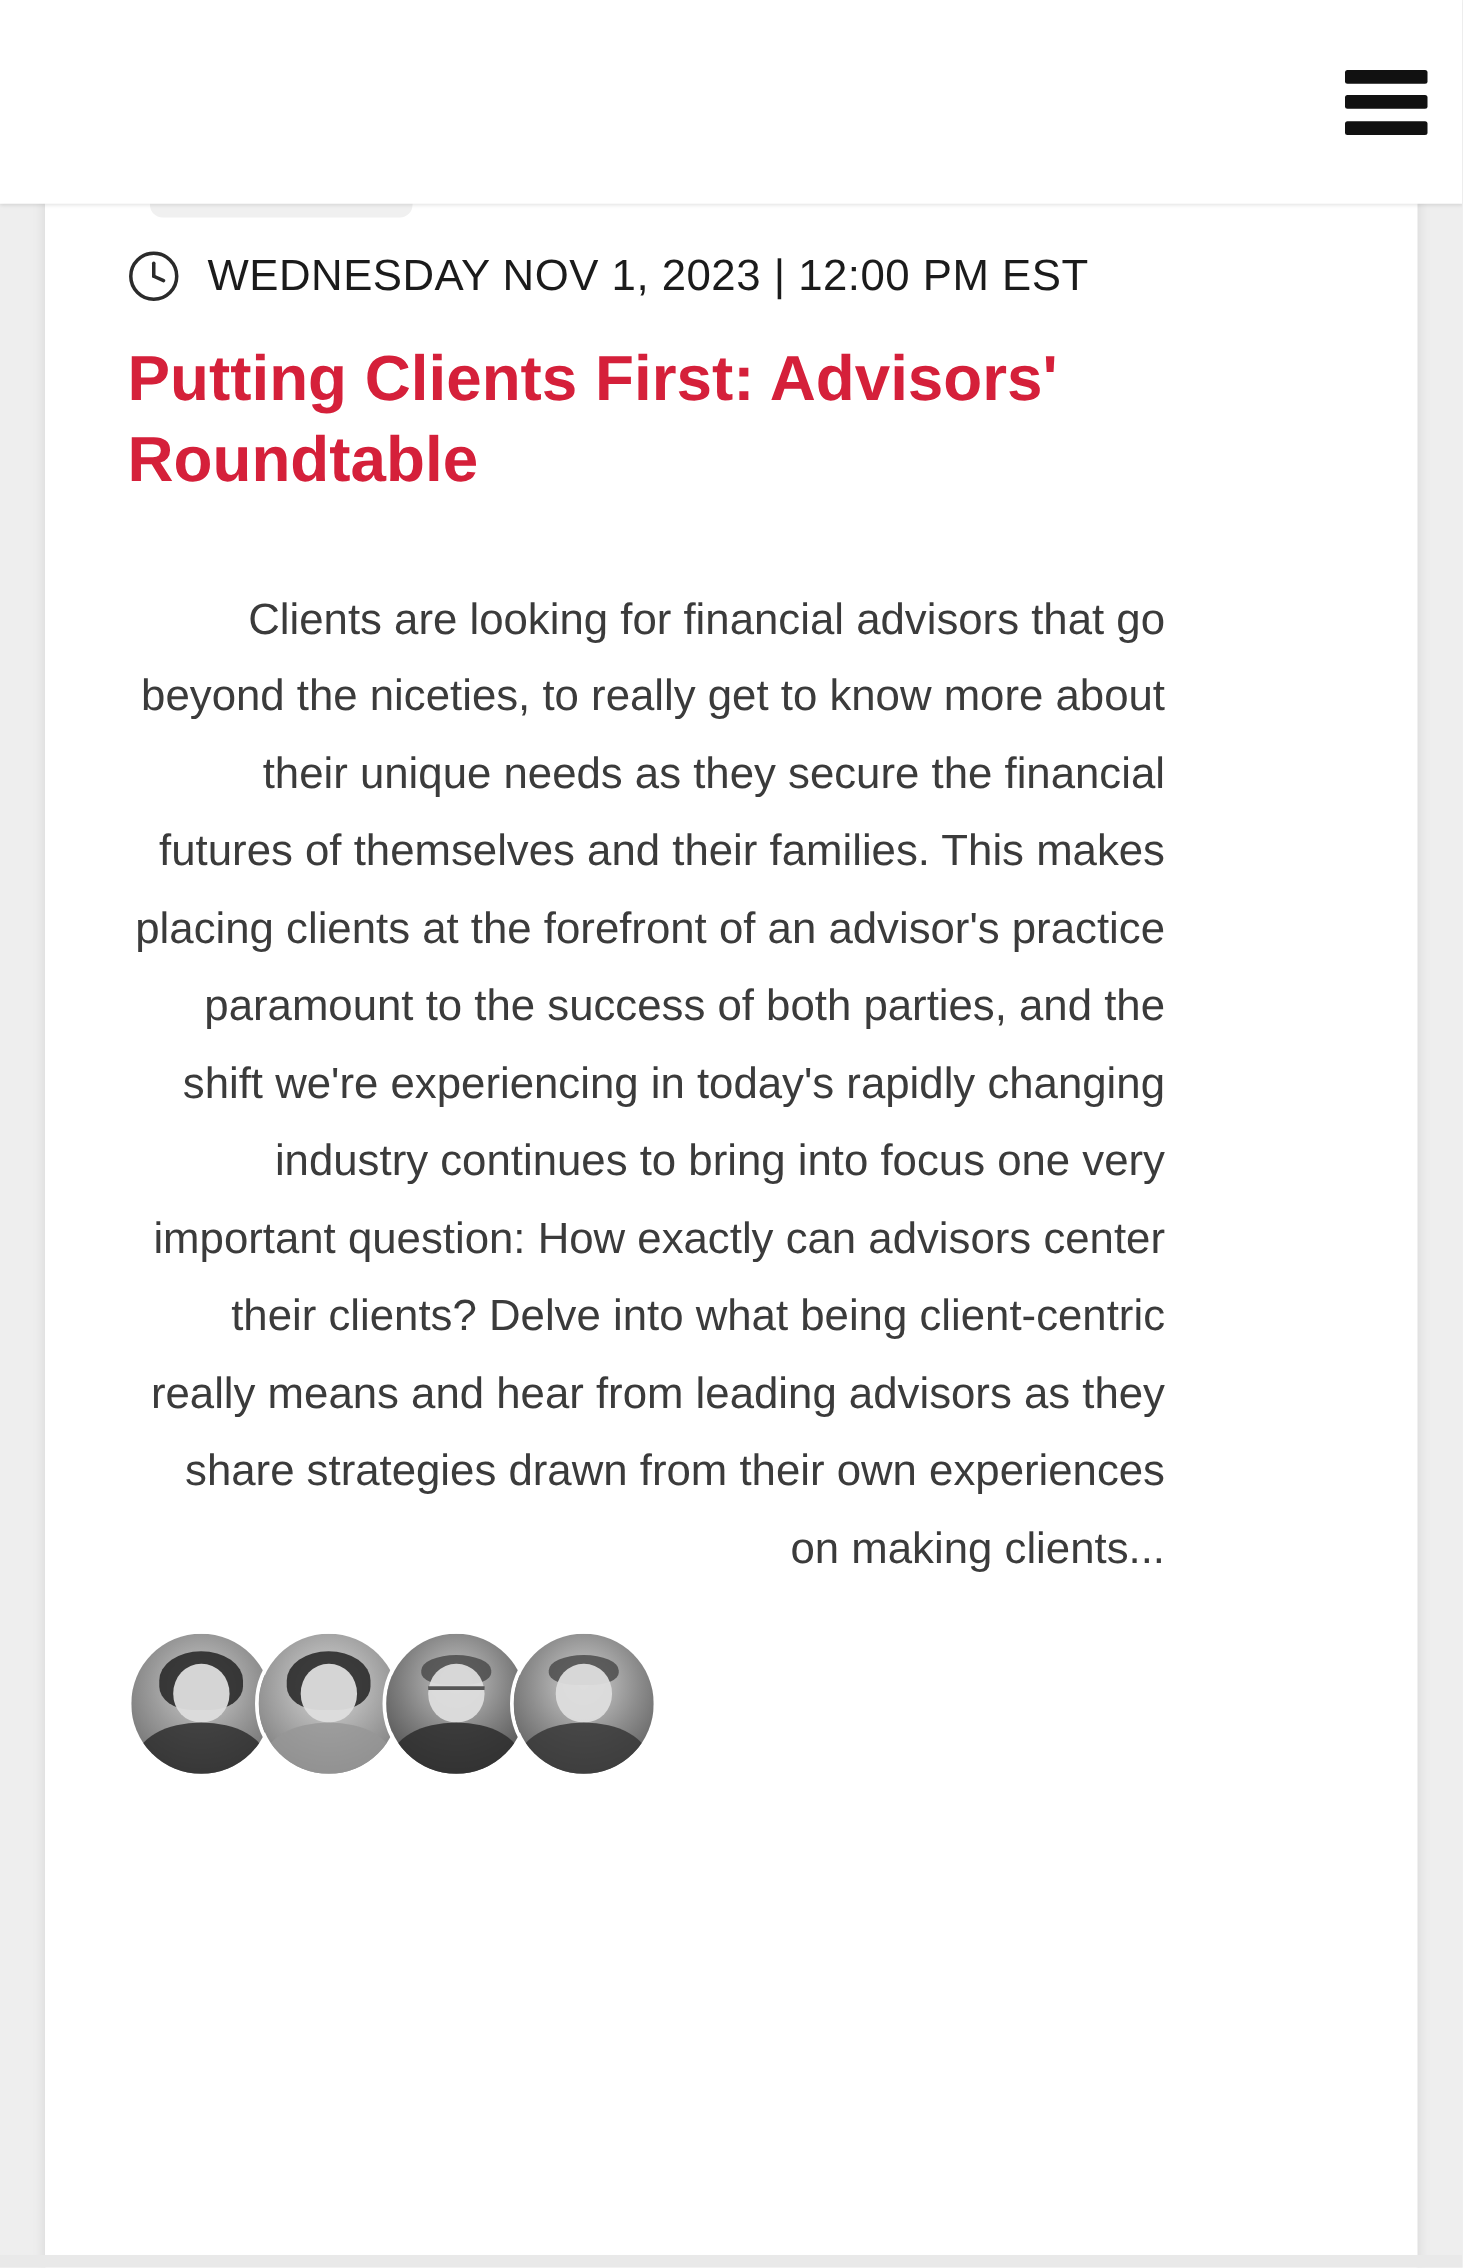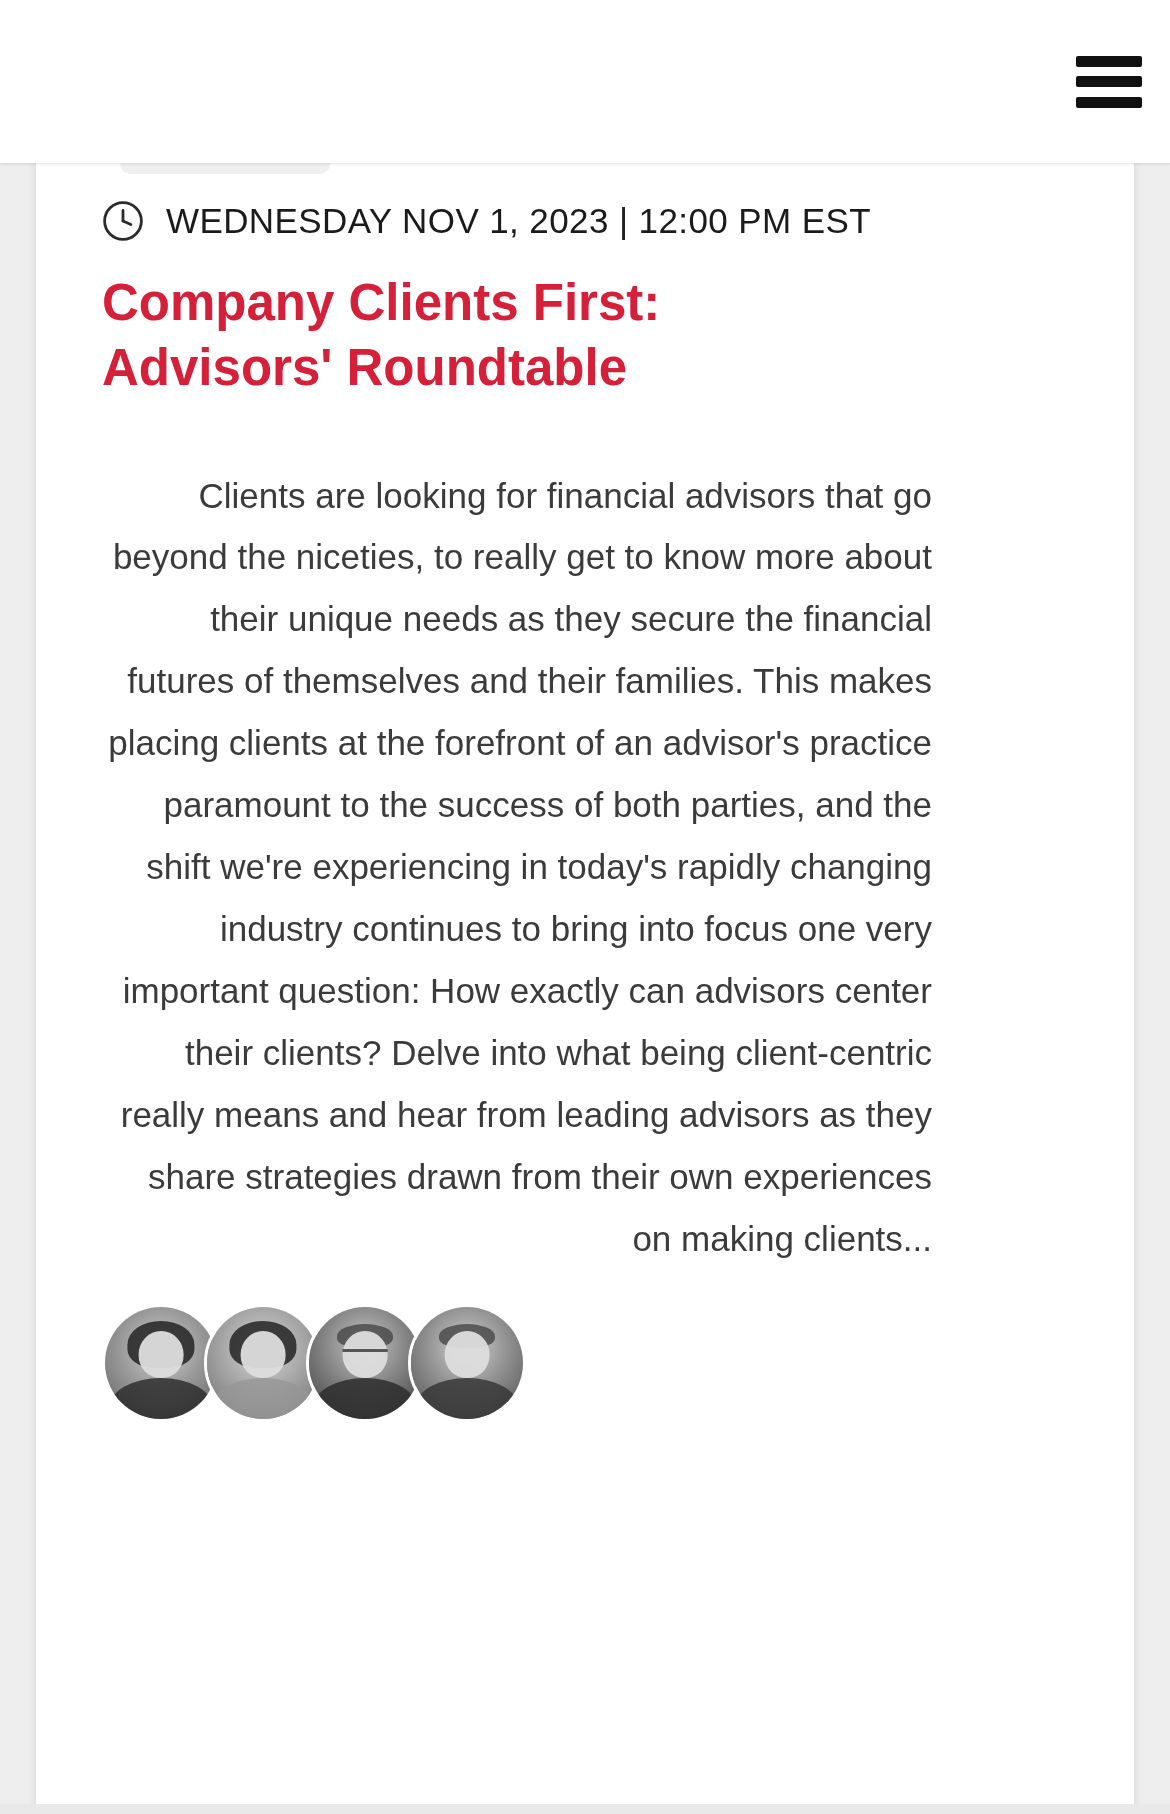--- a/index.html
+++ b/index.html
@@ -270,21 +270,21 @@
 
     <div class="date-row">
       <svg class="clock-icon" viewBox="0 0 48 48">
         <circle cx="24" cy="24" r="21" fill="none" stroke="#2b2b2b" stroke-width="3.2"></circle>
         <line x1="24" y1="24" x2="24" y2="12" stroke="#2b2b2b" stroke-width="3.2" stroke-linecap="round"></line>
         <line x1="24" y1="24" x2="33" y2="28" stroke="#2b2b2b" stroke-width="3.2" stroke-linecap="round"></line>
       </svg>
       <div class="date-text">WEDNESDAY NOV 1, 2023 | 12:00 PM EST</div>
     </div>
 
-    <h1 class="title">Company Clients First: Advisors' Roundtable</h1>
+    <h1 class="title">Putting Clients First: Advisors' Roundtable</h1>
 
     <p class="body-text">Clients are looking for financial advisors that go beyond the niceties, to really get to know more about their unique needs as they secure the financial futures of themselves and their families. This makes placing clients at the forefront of an advisor's practice paramount to the success of both parties, and the shift we're experiencing in today's rapidly changing industry continues to bring into focus one very important question: How exactly can advisors center their clients? Delve into what being client-centric really means and hear from leading advisors as they share strategies drawn from their own experiences on making clients...</p>
 
     <div class="speakers">
       <div class="avatar av1">
         <div class="bg"></div>
           <div class="hair"></div>
           <div class="face-over"></div>
           <div class="shoulders"></div>
       </div>

